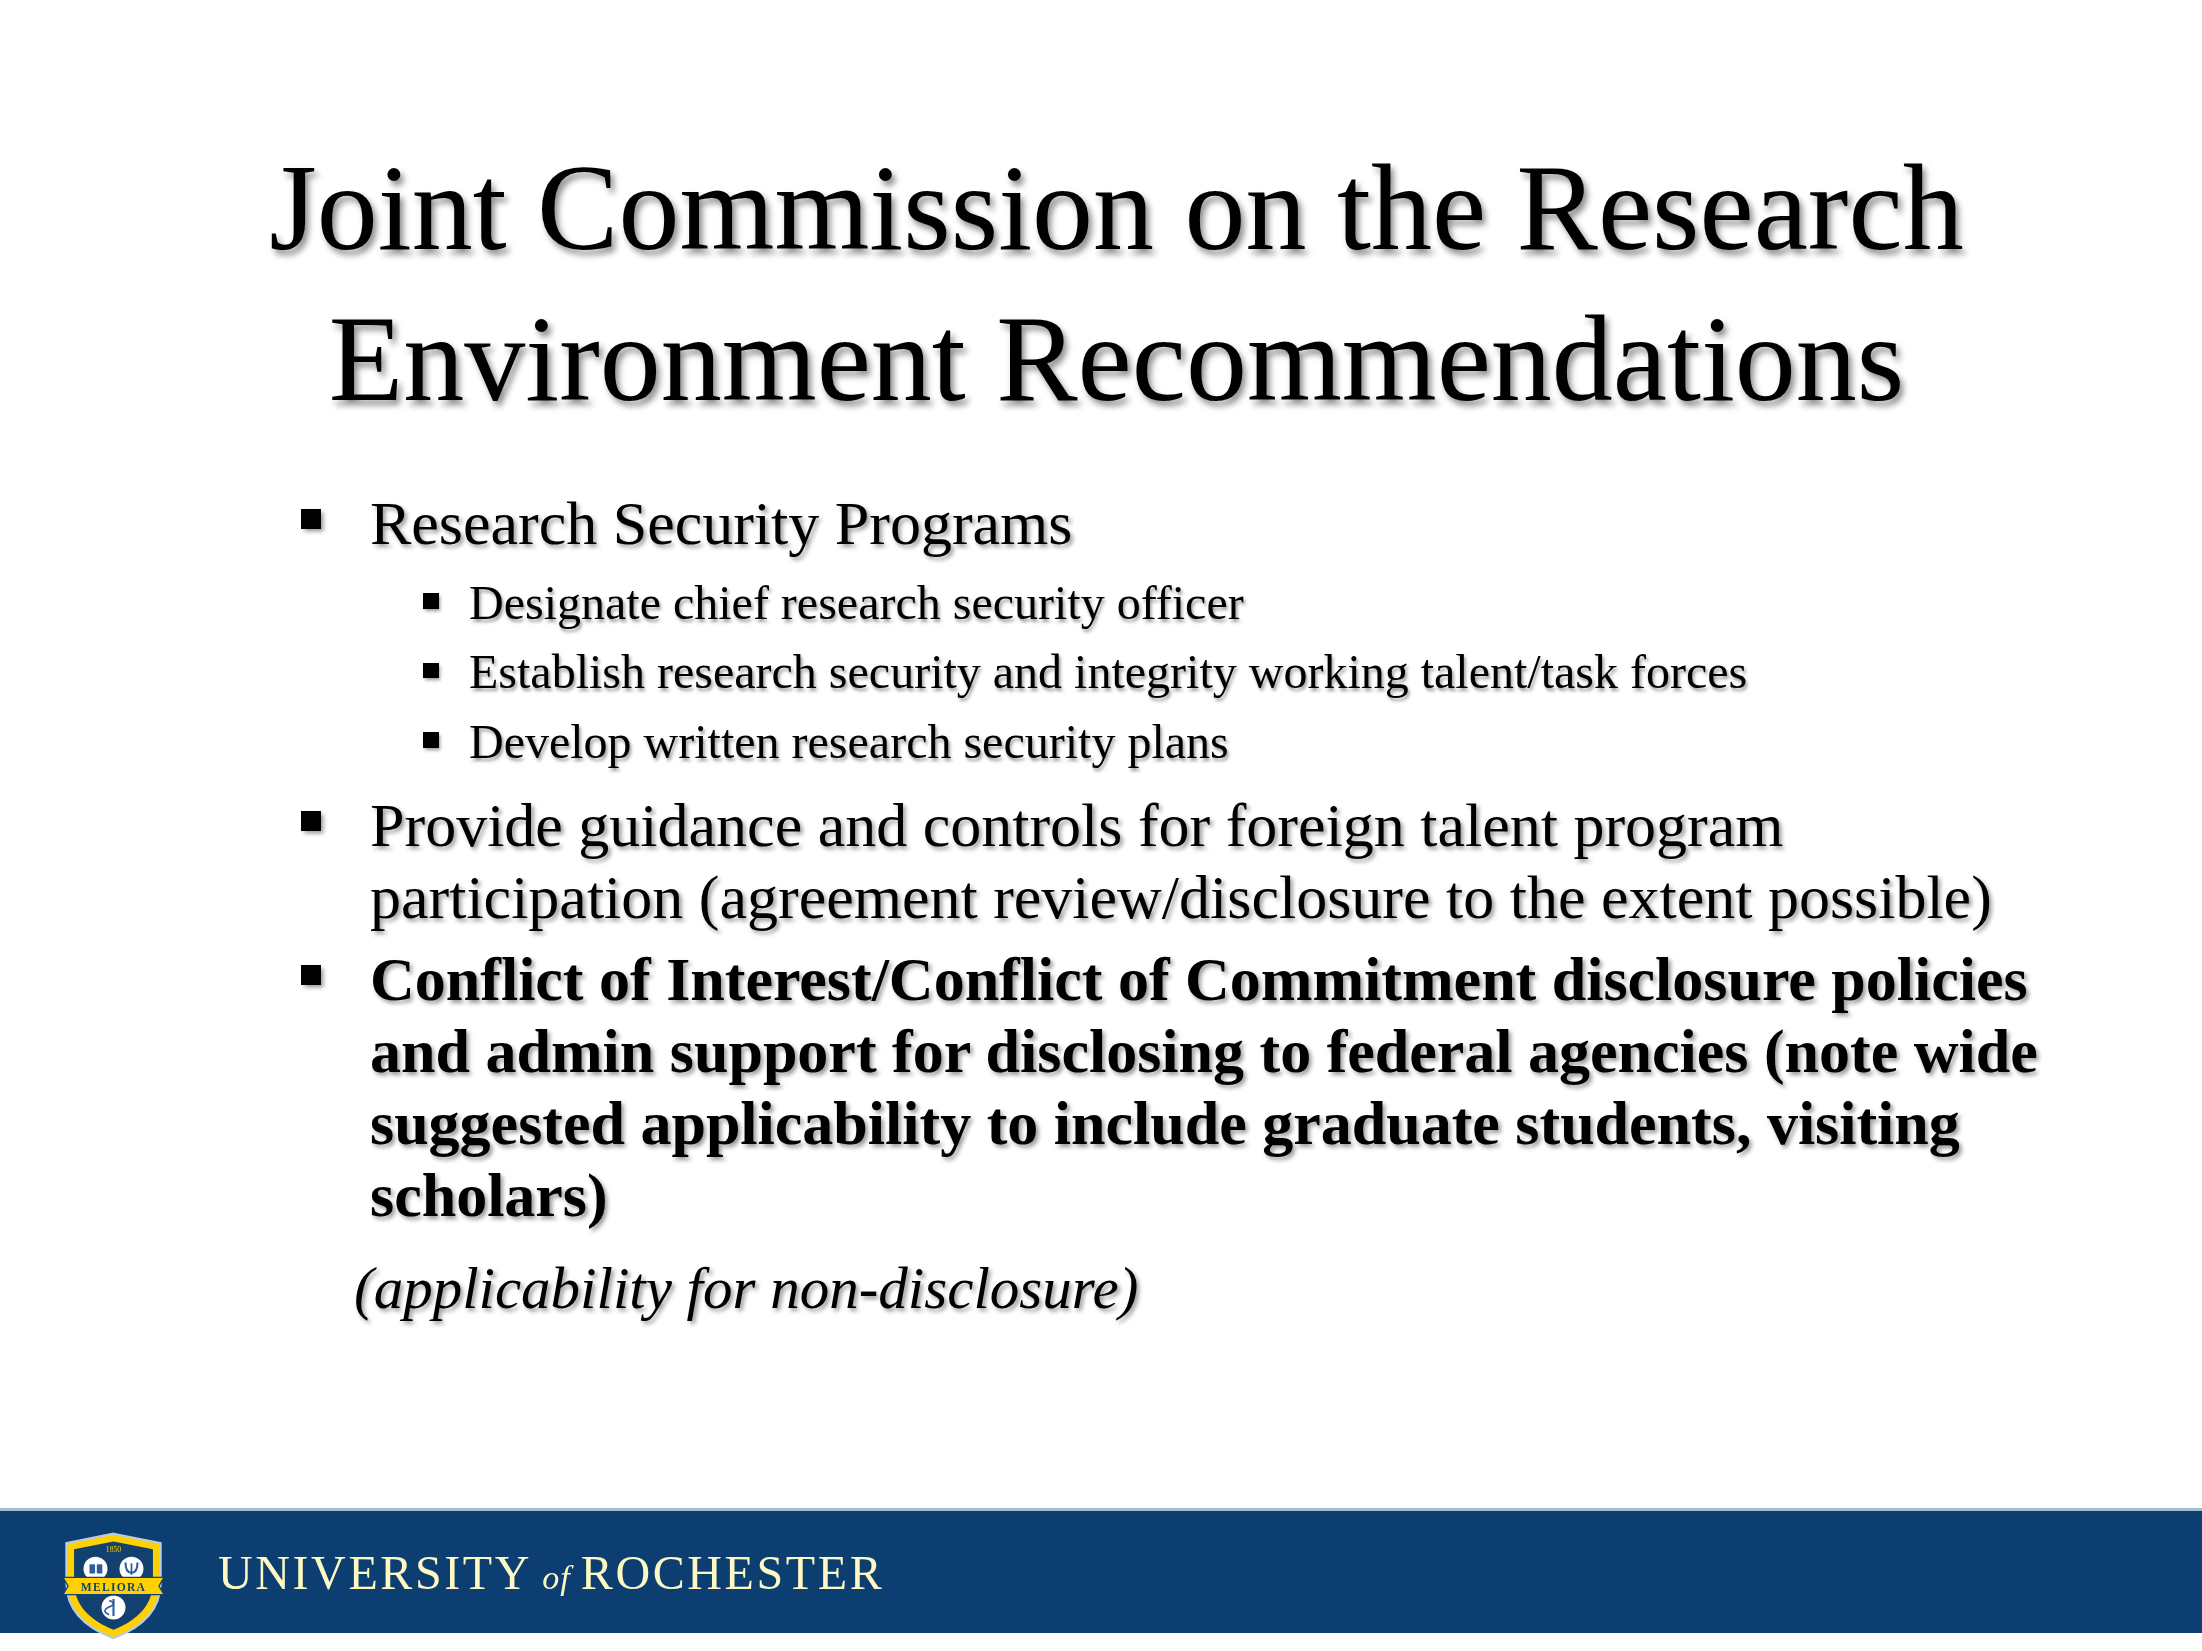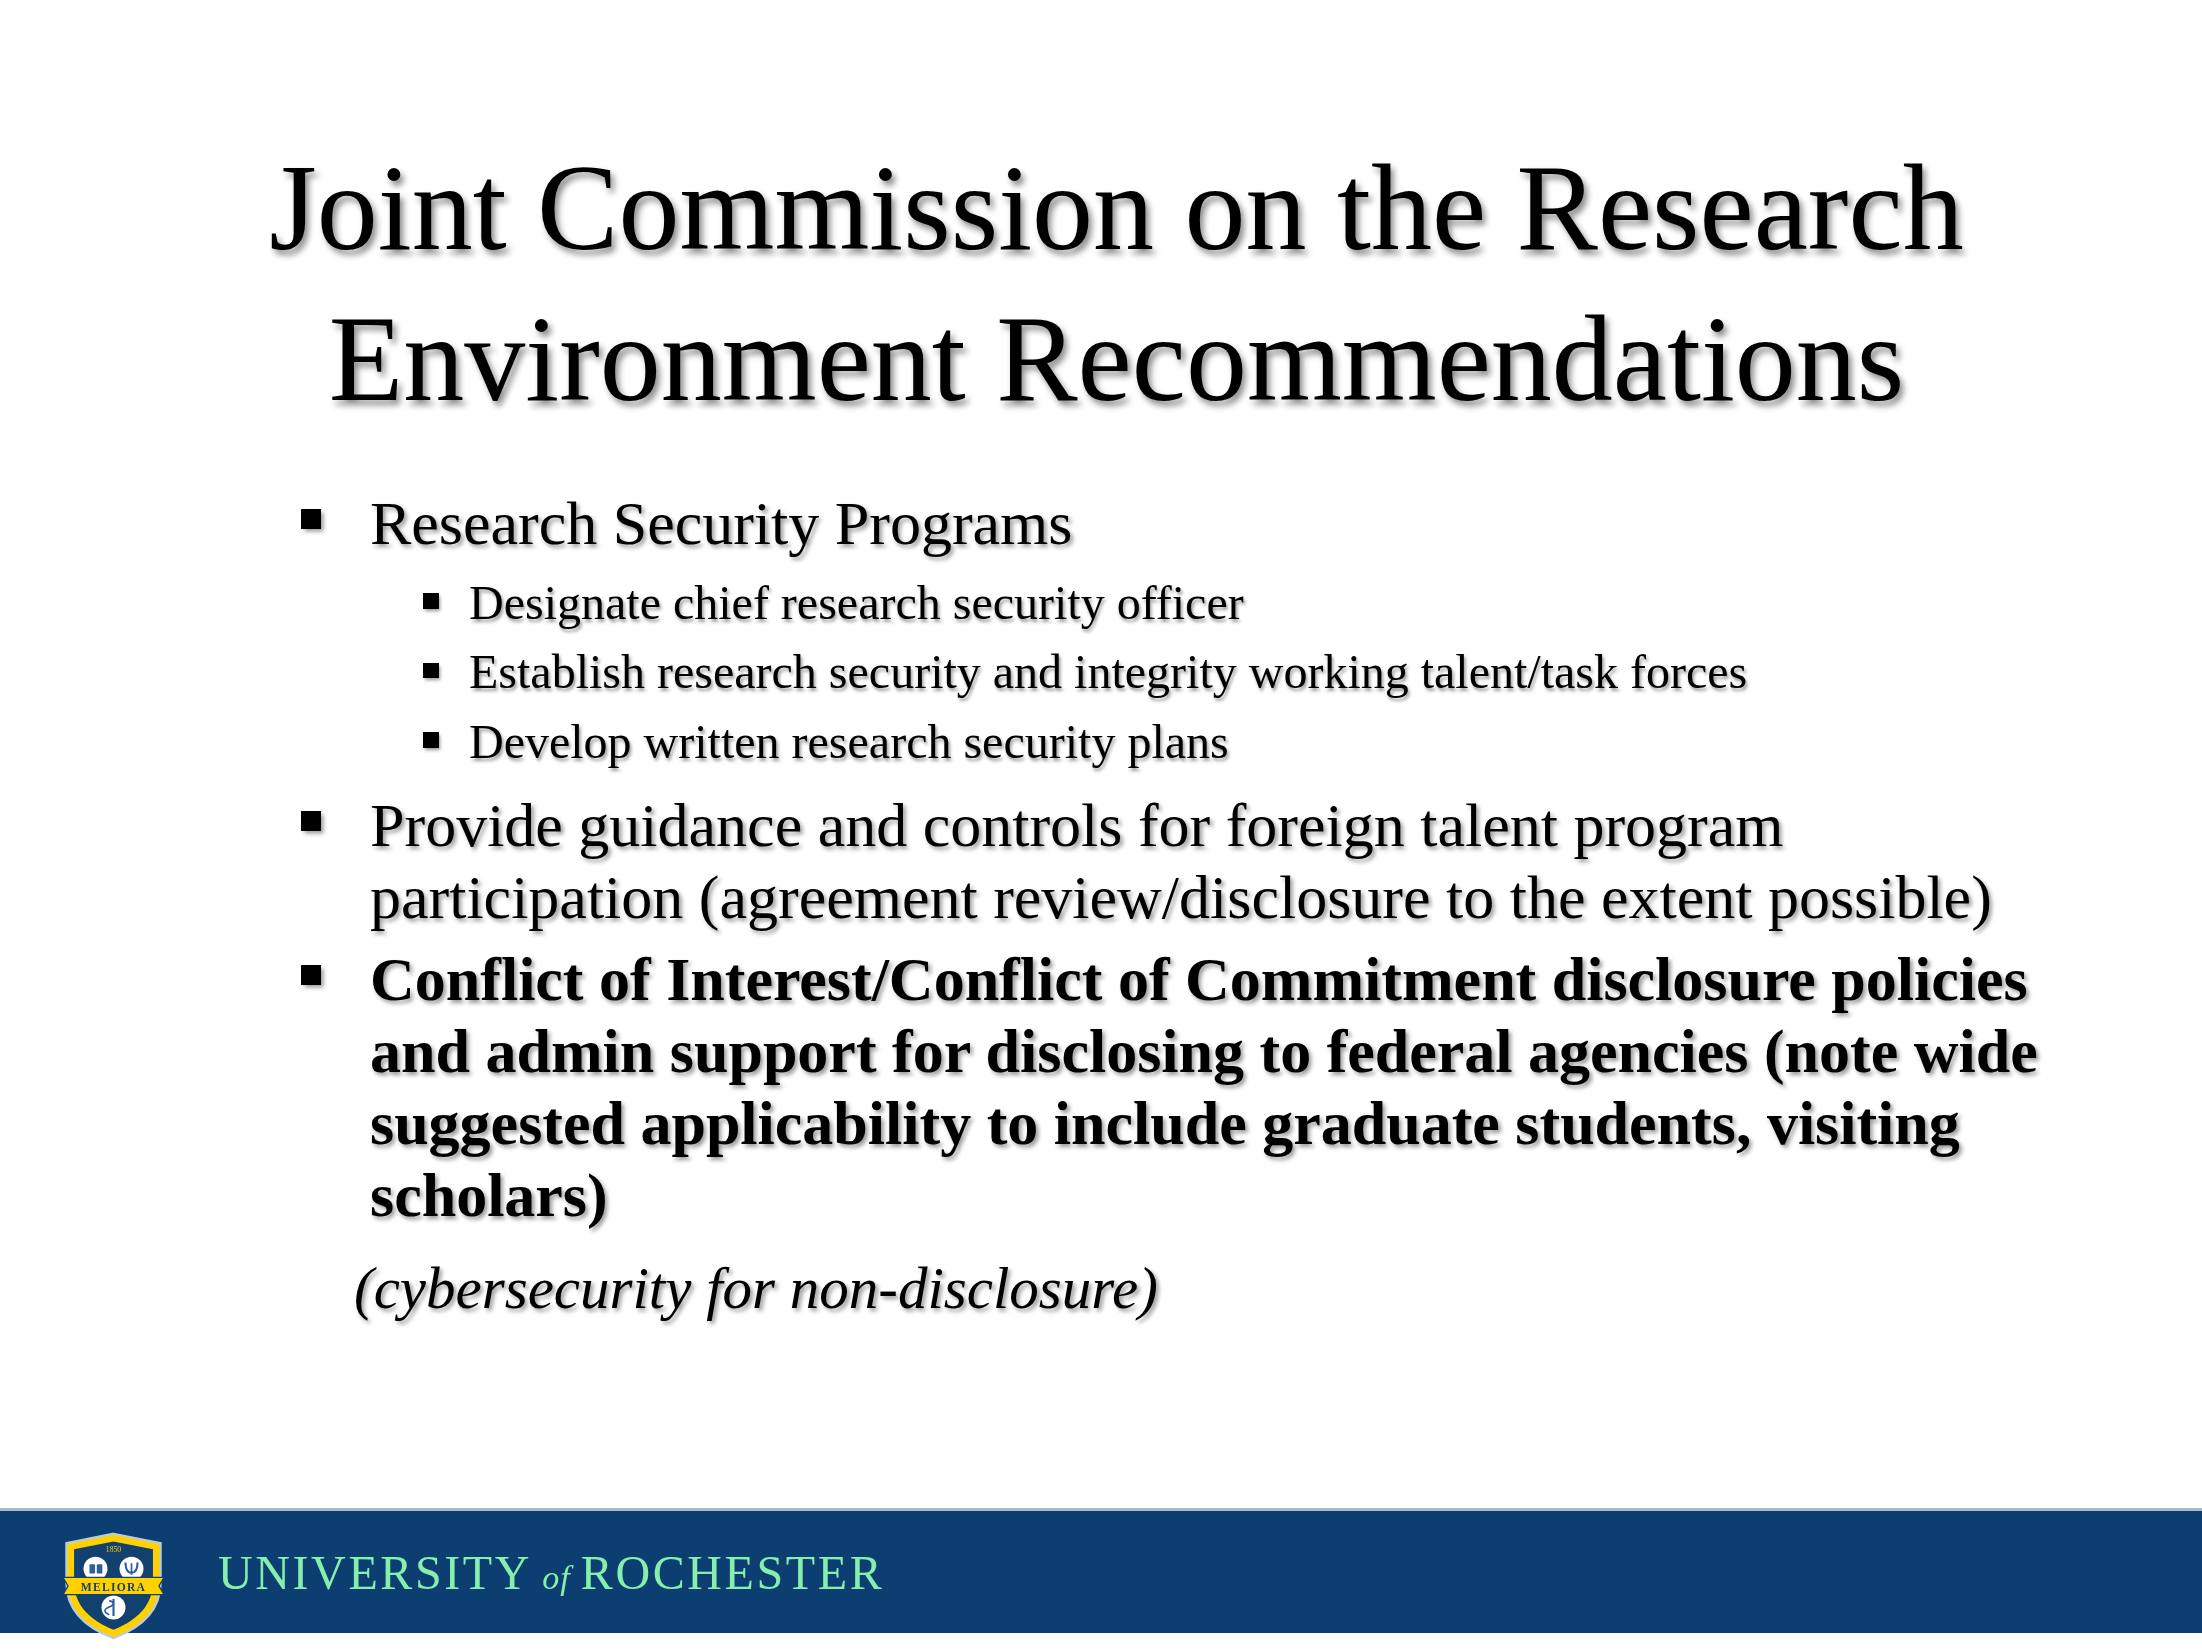--- a/index.html
+++ b/index.html
@@ -105,21 +105,21 @@
     position: absolute;
     left: 62px;
     top: 20.6px;
     width: 103px;
     height: 108px;
   }
   .wordmark {
     position: absolute;
     left: 218px;
     top: 36px;
-    color: #86efac;
+    color: #fef9c3;
     font-size: 48px;
     line-height: 52px;
     letter-spacing: 2.6px;
     white-space: nowrap;
   }
   .wordmark .of {
     font-size: 34px;
     font-style: italic;
     letter-spacing: 0.9px;
     margin: 0 10.3px;
@@ -160,21 +160,21 @@
     <div class="l1 l1-2">
       <span class="bullet"></span>
       <span>Provide guidance and controls for foreign talent program participation (agreement review/disclosure to the extent possible)</span>
     </div>
 
     <div class="l1 l1-3">
       <span class="bullet"></span>
       <span>Conflict of Interest/Conflict of Commitment disclosure policies and admin support for disclosing to federal agencies (note wide suggested applicability to include graduate students, visiting scholars)</span>
     </div>
 
-    <div class="note">(cybersecurity for non-disclosure)</div>
+    <div class="note">(applicability for non-disclosure)</div>
 
   </div>
 
   <div class="footer-accent-line"></div>
 
   <div class="footer-bar">
 
     <svg class="shield" viewBox="0 0 120 126" xmlns="http://www.w3.org/2000/svg">
       <path d="M60 2 L115 13 V59 C115 92 92 112 60 124 C28 112 5 92 5 59 V13 Z" fill="#FFD100" stroke="#B9CCE0" stroke-width="2.5"></path>
       <path d="M60 11 L106 20 V58 C106 86 87 103 60 114 C33 103 14 86 14 58 V20 Z" fill="#12406F"></path>

